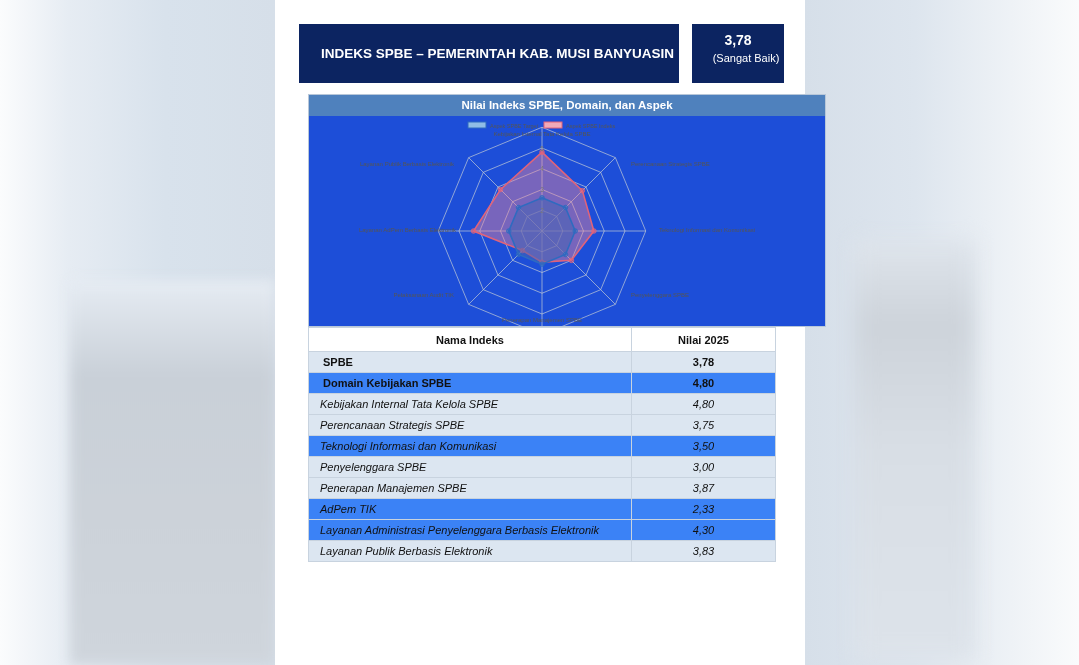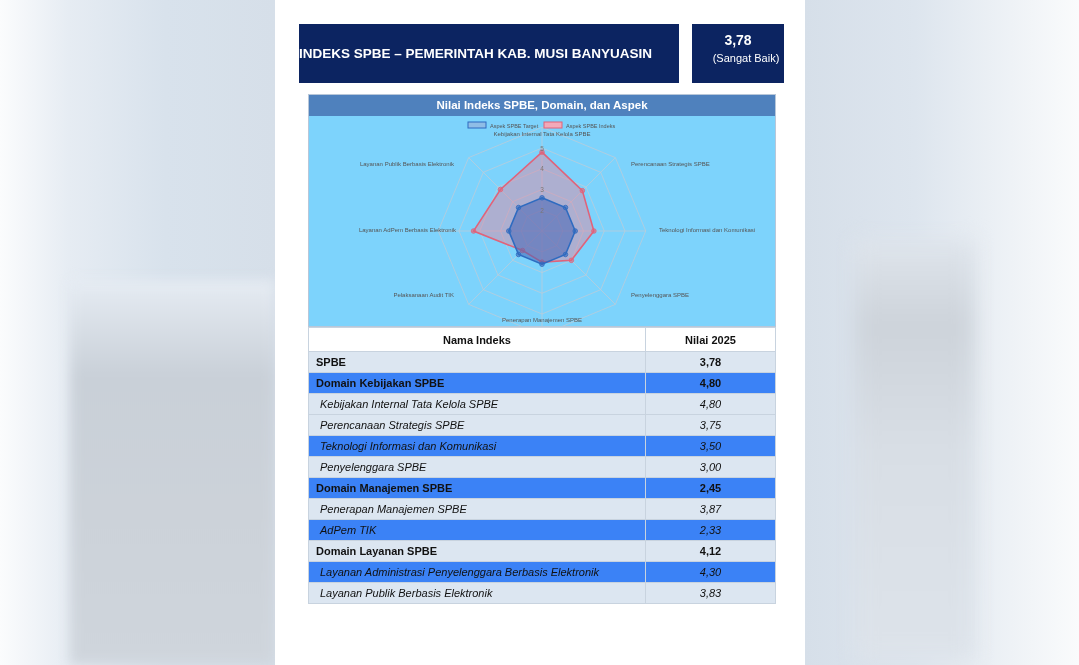--- a/index.html
+++ b/index.html
@@ -8,33 +8,33 @@
   .bg-left { position:absolute; left:0; top:0; width:275px; height:665px;
     background:linear-gradient(to right,#fbfcfd 0%,#e6ecf3 25%,#d8e2ec 60%,#d6dfe9 100%); }
   .bg-left .blur1 { position:absolute; left:70px; top:280px; width:205px; height:385px;
     background:linear-gradient(to bottom,#e6ecf3 0%,#c9d0d8 25%,#ccd2d9 60%,#cfd5dc 100%); filter:blur(6px); }
   .bg-right { position:absolute; left:805px; top:0; width:274px; height:665px;
     background:linear-gradient(to right,#d6dfe9 0%,#dde5ee 40%,#eef2f6 75%,#fafbfc 100%); }
   .bg-right .blur1 { position:absolute; left:50px; top:240px; width:120px; height:420px;
     background:linear-gradient(to bottom,#dfe5ec,#cdd3da 20%,#d8dee5 50%,#dde3ea 100%); filter:blur(10px); }
   .page { position:absolute; left:275px; top:0; width:530px; height:665px; background:#ffffff; }
   .title-box { position:absolute; left:24px; top:24px; width:380px; height:59px; background:#0c2461;
-    color:#fff; font-weight:bold; font-size:13.5px; display:flex; align-items:center; padding-left:0; box-sizing:border-box; }
+    color:#fff; font-weight:bold; font-size:13.5px; display:flex; align-items:center; padding-left:22px; box-sizing:border-box; }
   .score-box { position:absolute; left:417px; top:24px; width:92px; height:59px; background:#0c2461;
     color:#fff; text-align:center; box-sizing:border-box; }
   .score-box .score { font-weight:bold; font-size:14px; margin-top:8px; }
   .score-box .label { font-size:11px; margin-top:4px;margin-left:16px; }
-  .chart-panel { position:absolute; left:33px; top:94px; width:468px; height:233px; background:#7dd3fc;
+  .chart-panel { position:absolute; left:33px; top:94px; width:518px; height:233px; background:#1d4ed8;
     border:1px solid #b8c7d9; box-sizing:border-box; }
   .chart-header { height:21px; background:#4f81bd; color:#fff; font-weight:bold; font-size:11.5px;
     text-align:center; line-height:21px; }
   .chart-panel svg { position:absolute; left:0; top:21px; }
   table.idx { position:absolute; left:33px; top:327px; width:468px; border-collapse:collapse; font-size:11px; color:#111; }
   table.idx th { background:#fff; font-weight:bold; height:21px; border:1px solid #c8d3df; }
-  table.idx td { height:20px; border:1px solid #c8d3df; padding:0 7px; }
+  table.idx td { height:20px; border:1px solid #c8d3df; padding:0 14px; }
   table.idx td.val { text-align:center; width:115px; }
   table.idx tr.shade td { background:#dce6f1; }
   table.idx tr.white td { background:#3b82f6; }
   table.idx tr.bold td { font-weight:bold; }
   table.idx tr.italic td { font-style:italic; }
   table.idx tr.italic td.name { padding-left:11px; }
 </style>
 </head>
 <body>
 
@@ -130,35 +130,27 @@
           <td class="val">3,75</td>
         </tr>
         <tr class="white italic">
           <td class="name">Teknologi Informasi dan Komunikasi</td>
           <td class="val">3,50</td>
         </tr>
         <tr class="shade italic">
           <td class="name">Penyelenggara SPBE</td>
           <td class="val">3,00</td>
         </tr>
-        <tr class="white bold">
-          <td class="name">Domain Manajemen SPBE</td>
-          <td class="val">2,45</td>
-        </tr>
         <tr class="shade italic">
           <td class="name">Penerapan Manajemen SPBE</td>
           <td class="val">3,87</td>
         </tr>
         <tr class="white italic">
           <td class="name">AdPem TIK</td>
           <td class="val">2,33</td>
-        </tr>
-        <tr class="shade bold">
-          <td class="name">Domain Layanan SPBE</td>
-          <td class="val">4,12</td>
         </tr>
         <tr class="white italic">
           <td class="name">Layanan Administrasi Penyelenggara Berbasis Elektronik</td>
           <td class="val">4,30</td>
         </tr>
         <tr class="shade italic">
           <td class="name">Layanan Publik Berbasis Elektronik</td>
           <td class="val">3,83</td>
         </tr>
       </tbody>

